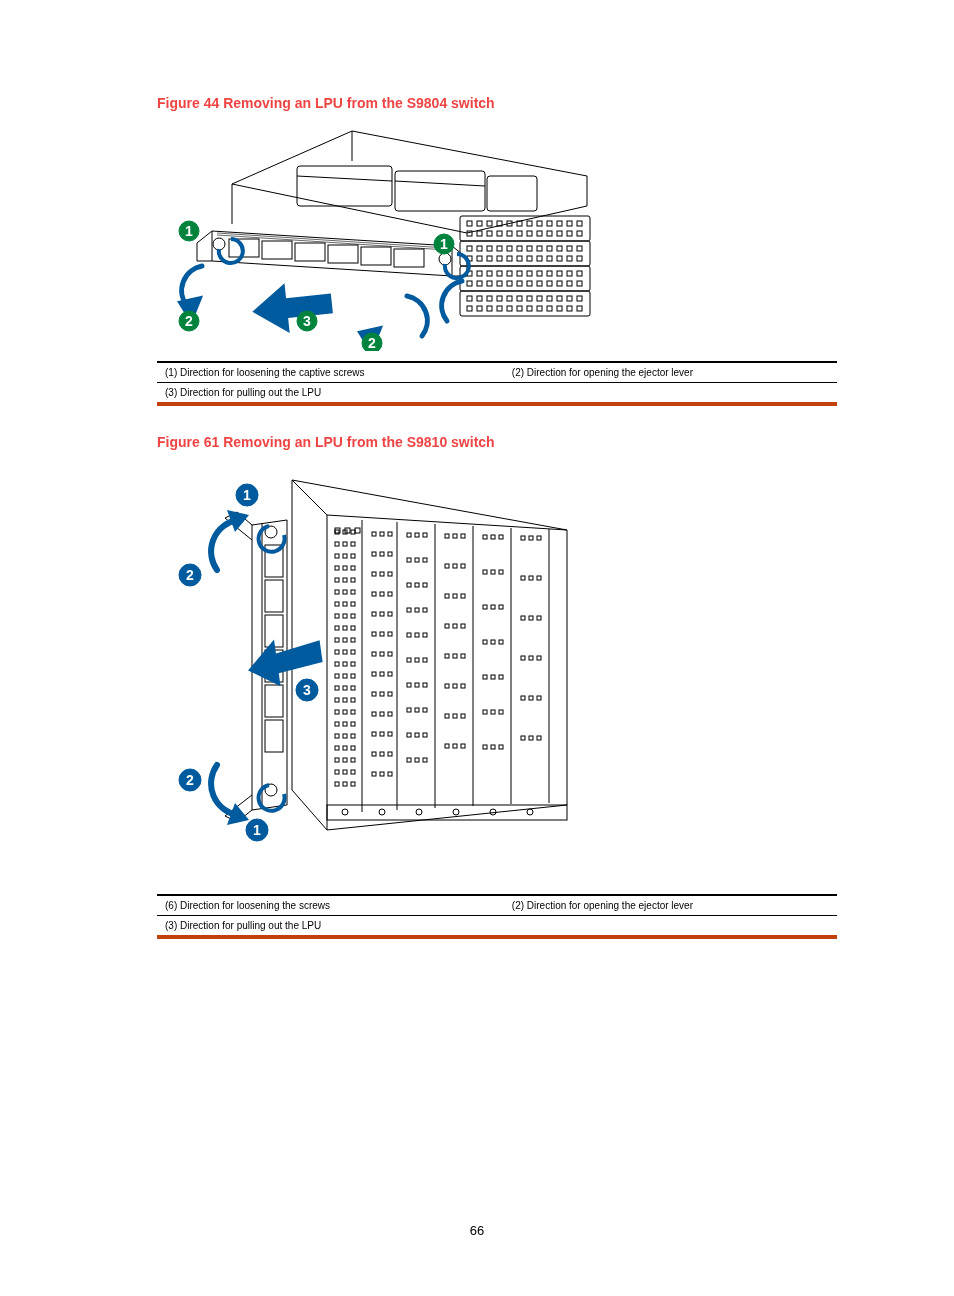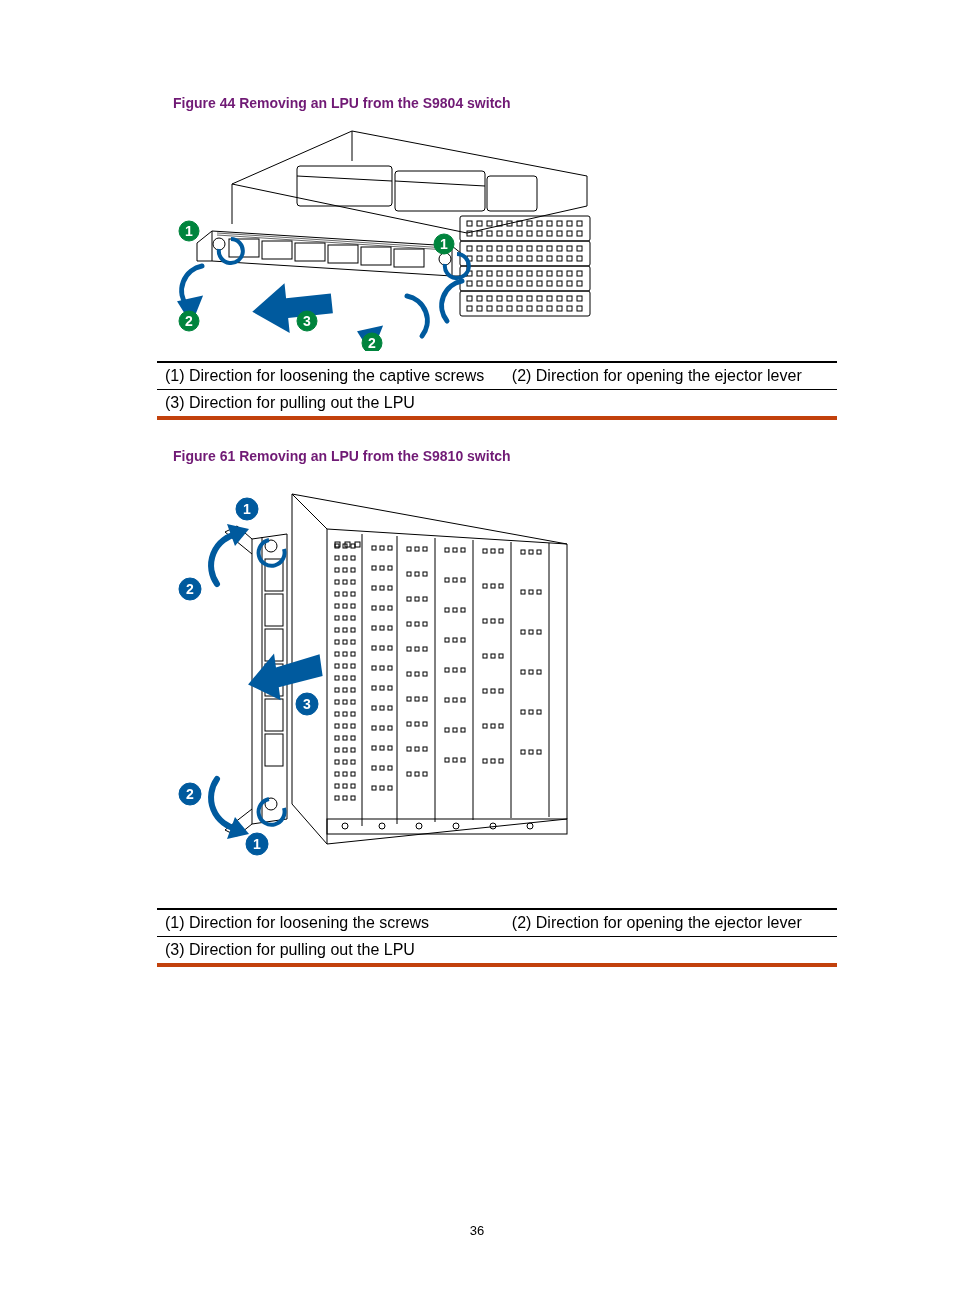--- a/index.html
+++ b/index.html
@@ -11,30 +11,30 @@
     height: 1296px;
     position: relative;
     color: #000;
   }
   .page {
     padding: 95px 117px 0 157px;
   }
   .fig-title {
     font-size: 14px;
     font-weight: bold;
-    color: #701a75;
-    margin: 0 0 10px 16px;
+    color: #ef4444;
+    margin: 0 0 10px 0;
   }
   .fig-image {
     margin: 0 0 6px 0;
   }
   table.legend {
     width: 680px;
     border-collapse: collapse;
-    font-size: 16px;
+    font-size: 10px;
     margin-bottom: 28px;
   }
   table.legend td {
     padding: 4px 8px;
     vertical-align: top;
   }
   table.legend tr.topline td {
     border-top: 2px solid #000;
   }
   table.legend tr.mid td {
@@ -605,25 +605,25 @@
         <text class="callout-txt" x="146" y="235">3</text>
       </g>
     </svg>
   </div>
 
   <div style="height:24px"></div>
 
   <table class="legend">
     <tbody>
         <tr class="topline">
-      <td style="width:51%">(1) Direction for loosening the screws</td>
+      <td style="width:51%">(6) Direction for loosening the screws</td>
       <td>(2) Direction for opening the ejector lever</td>
     </tr>
     <tr class="mid bottomline">
       <td>(3) Direction for pulling out the LPU</td>
       <td></td>
     </tr>
   </tbody>
     </table>
 
 </div>
 
-<div class="page-number">36</div>
+<div class="page-number">66</div>
 
 </body></html>

